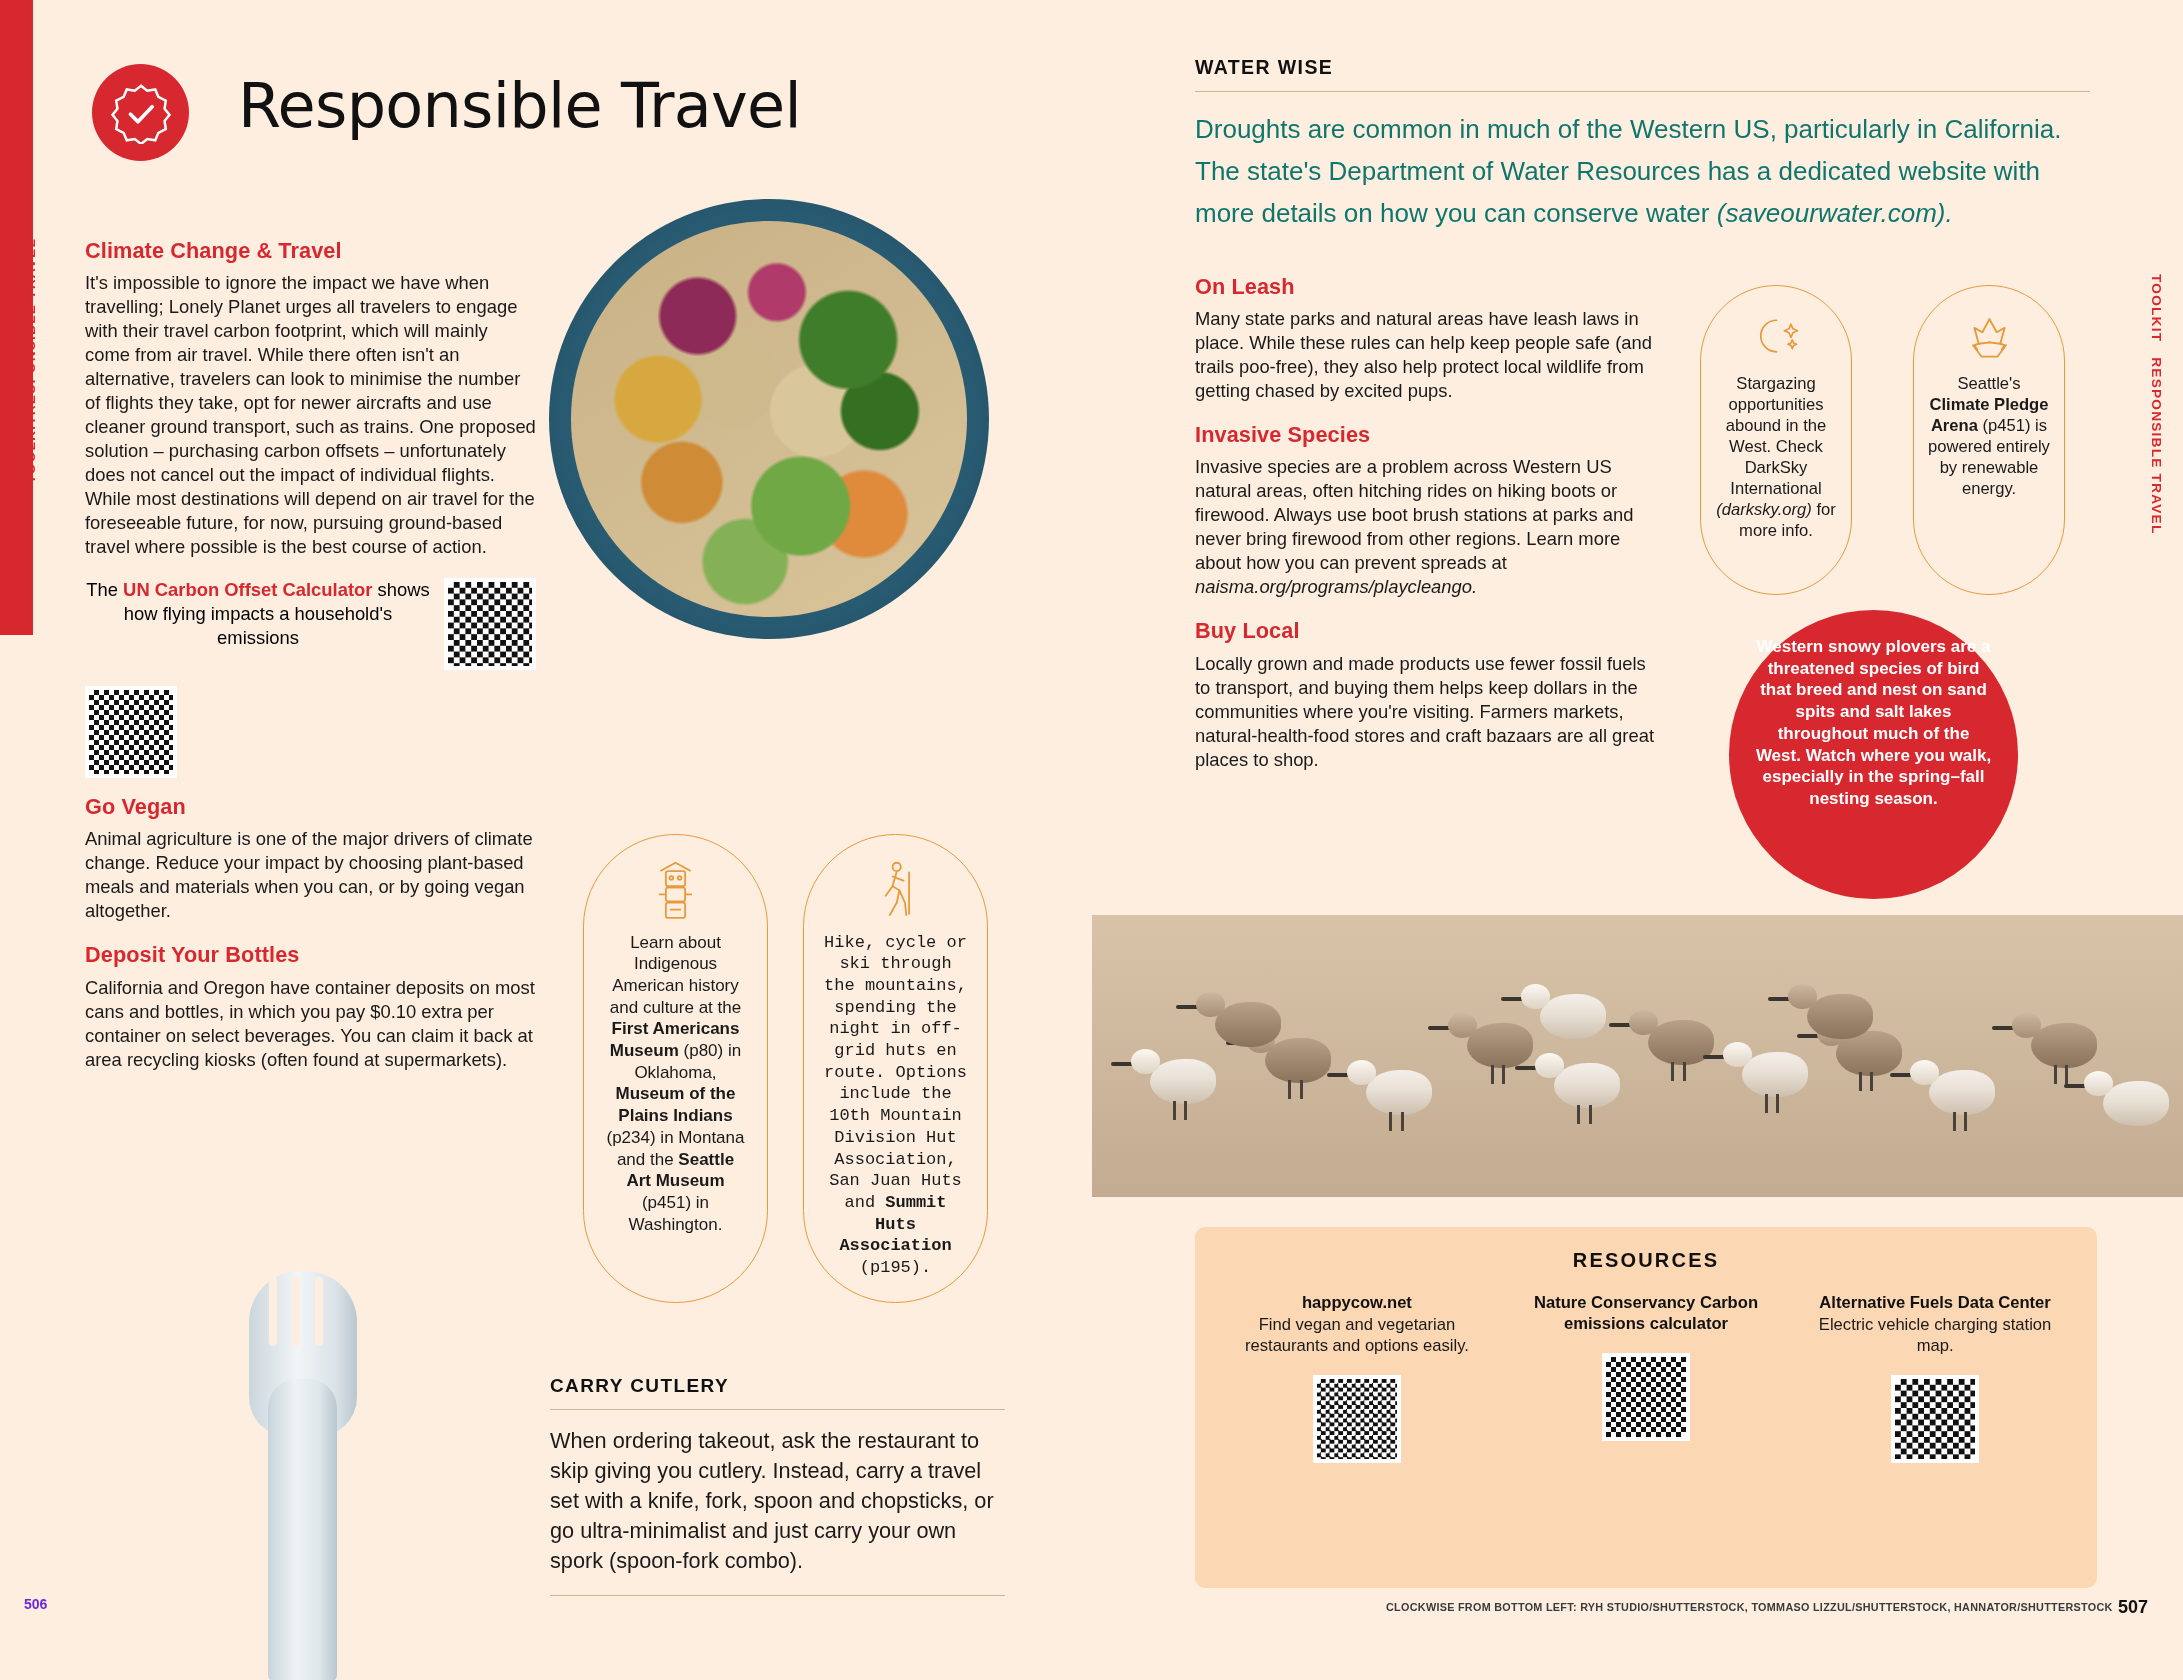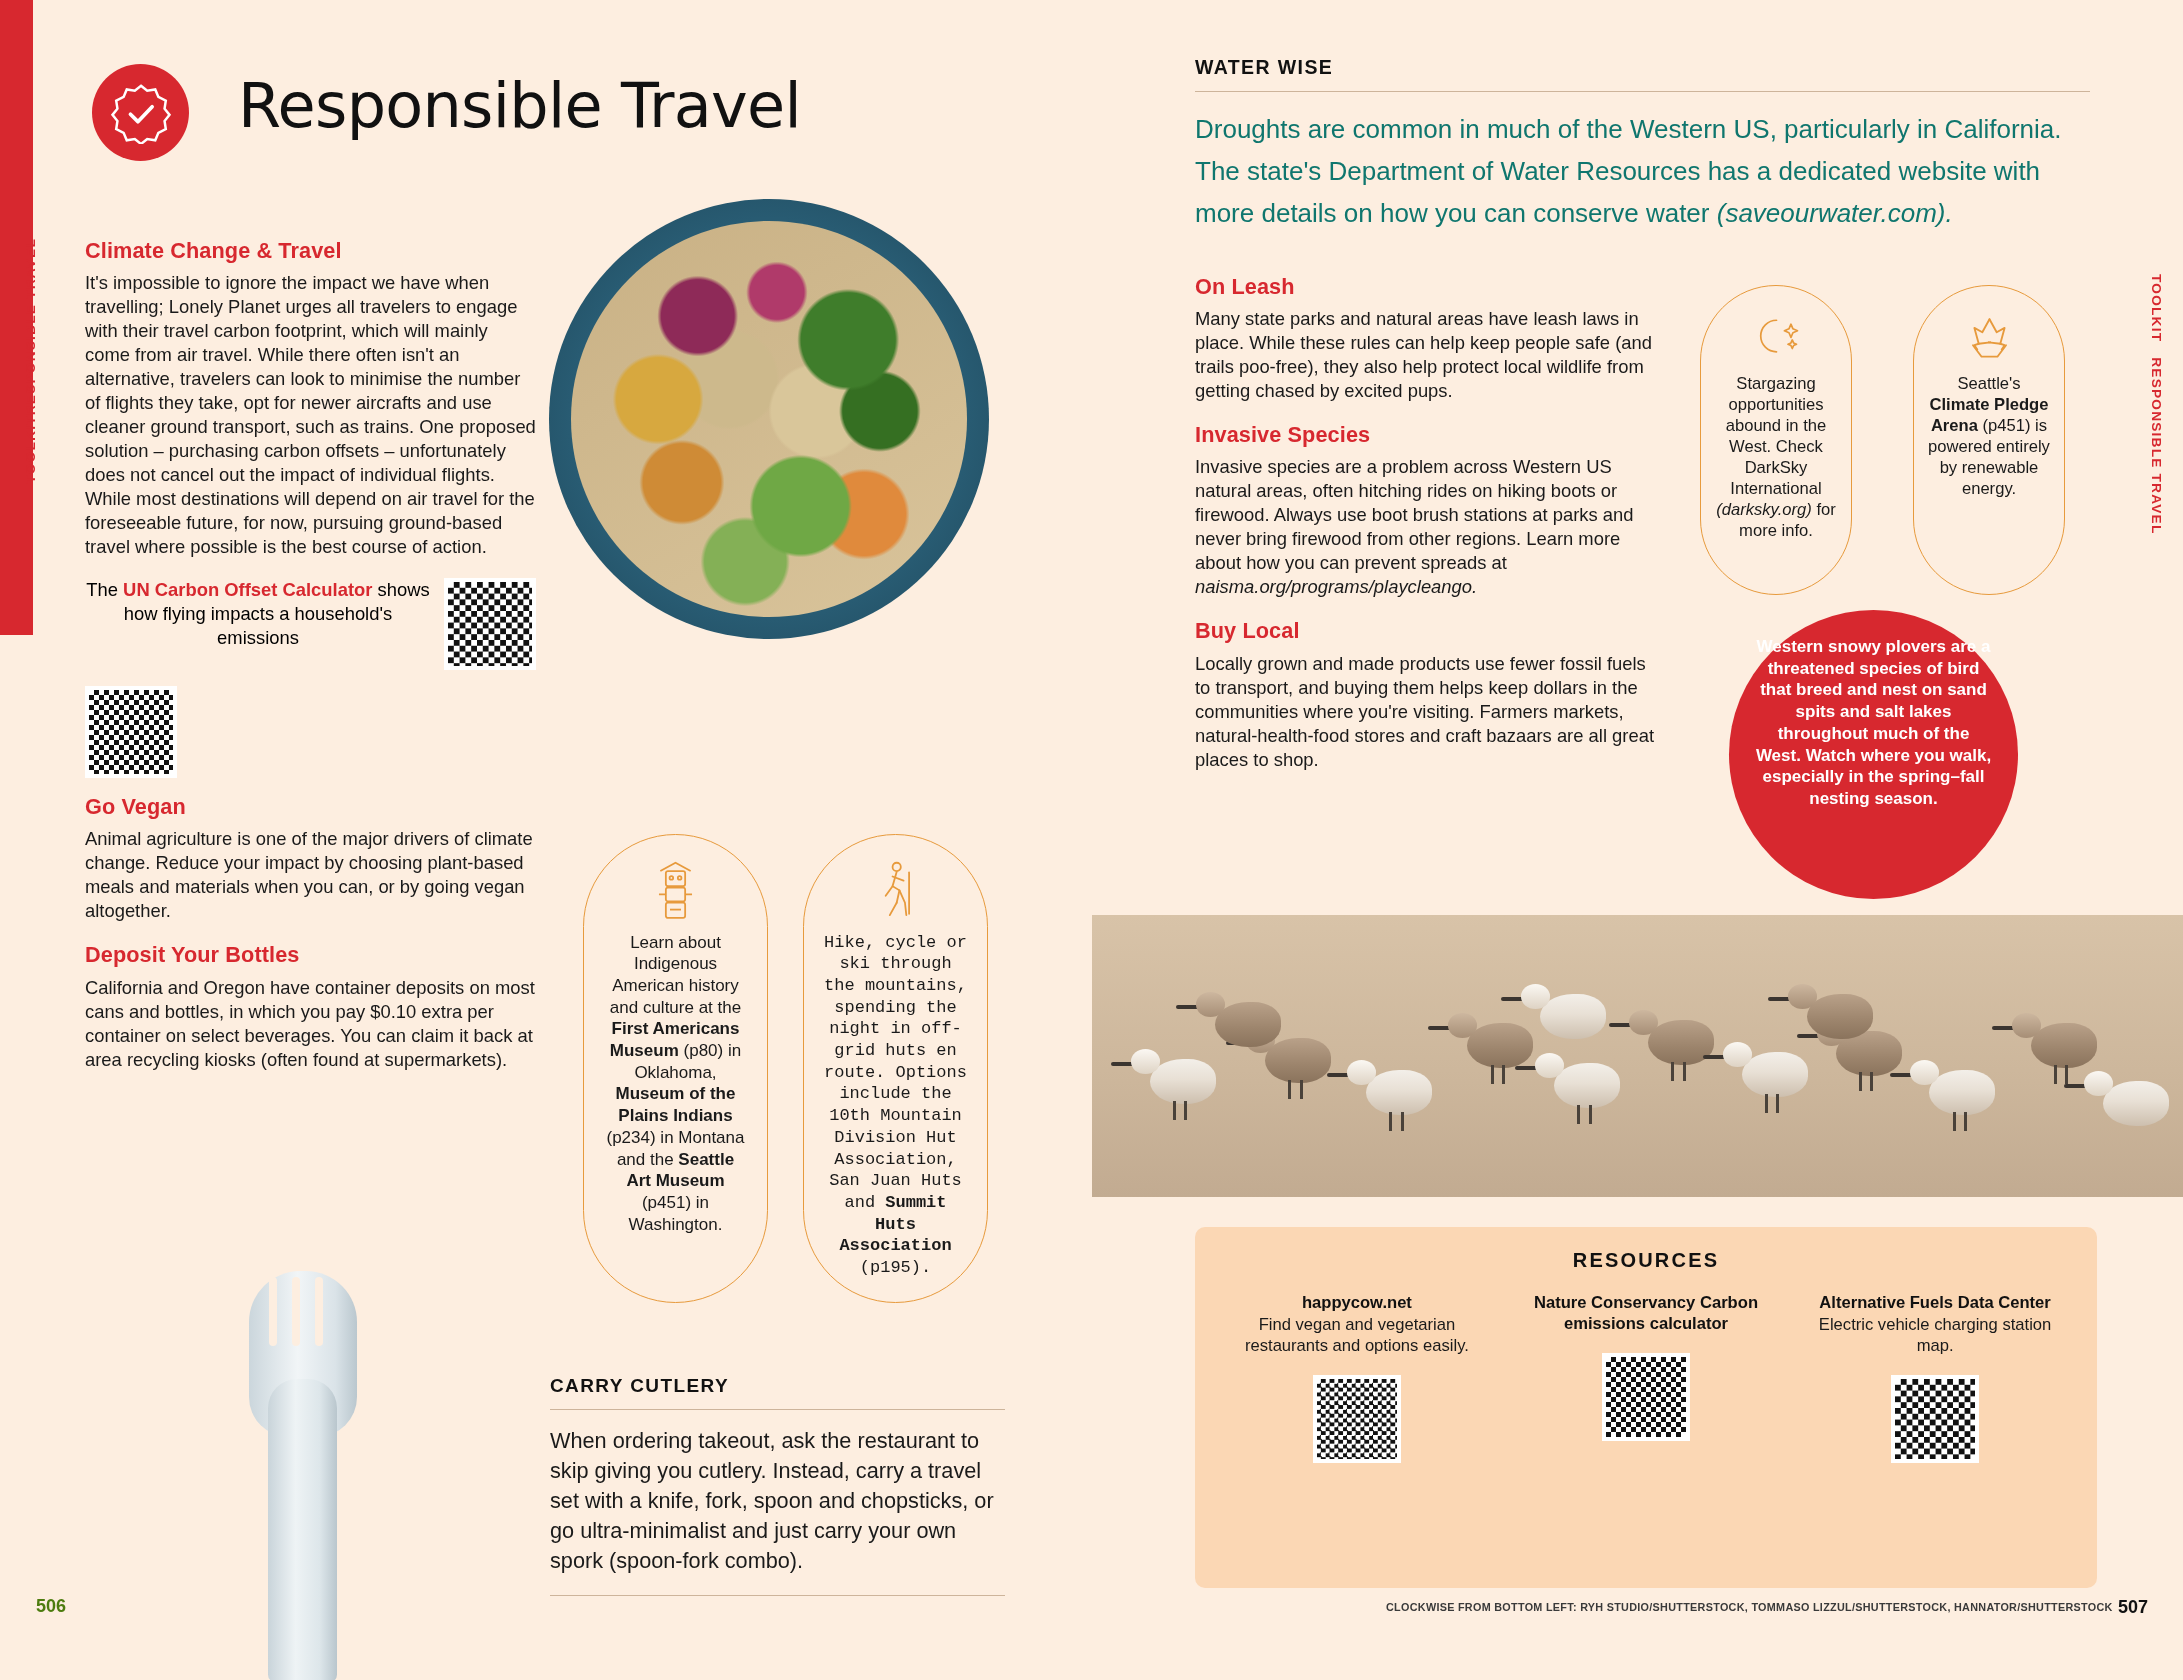--- a/index.html
+++ b/index.html
@@ -146,22 +146,22 @@
   
   .cc { position: absolute; left: 550px; top: 1375px; width: 455px; }
   .cc h4 {
     font-size: 19px; font-weight: 700; letter-spacing: 1.4px; color: #111;
   }
   .rule { height: 1.4px; background: #cdb49b; margin: 11.6px 0 16px; }
   .cc p { font-size: 21.7px; line-height: 30px; color: #1a1a1a; }
   .rule2 { height: 1.4px; background: #cdb49b; margin-top: 19px; }
 
   .pagenum-l {
-    position: absolute; left: 36px; top: 1596px;
-    font-size: 18px; font-weight: 700; color: #4d7c0f;
+    position: absolute; left: 24px; top: 1596px;
+    font-size: 14px; font-weight: 700; color: #6d28d9;
   }
   .pagenum-r {
     position: absolute; right: 35px; top: 1597px;
     font-size: 18px; font-weight: 700; color: #111;
   }
 
   
   .rcol { position: absolute; left: 1195px; top: 56px; width: 895px; }
   .ww-hd { font-size: 19.5px; font-weight: 700; letter-spacing: 1.4px; color: #111; }
   .ww-rule { height: 1.4px; background: #cdb49b; margin: 11.6px 0 16px; }

